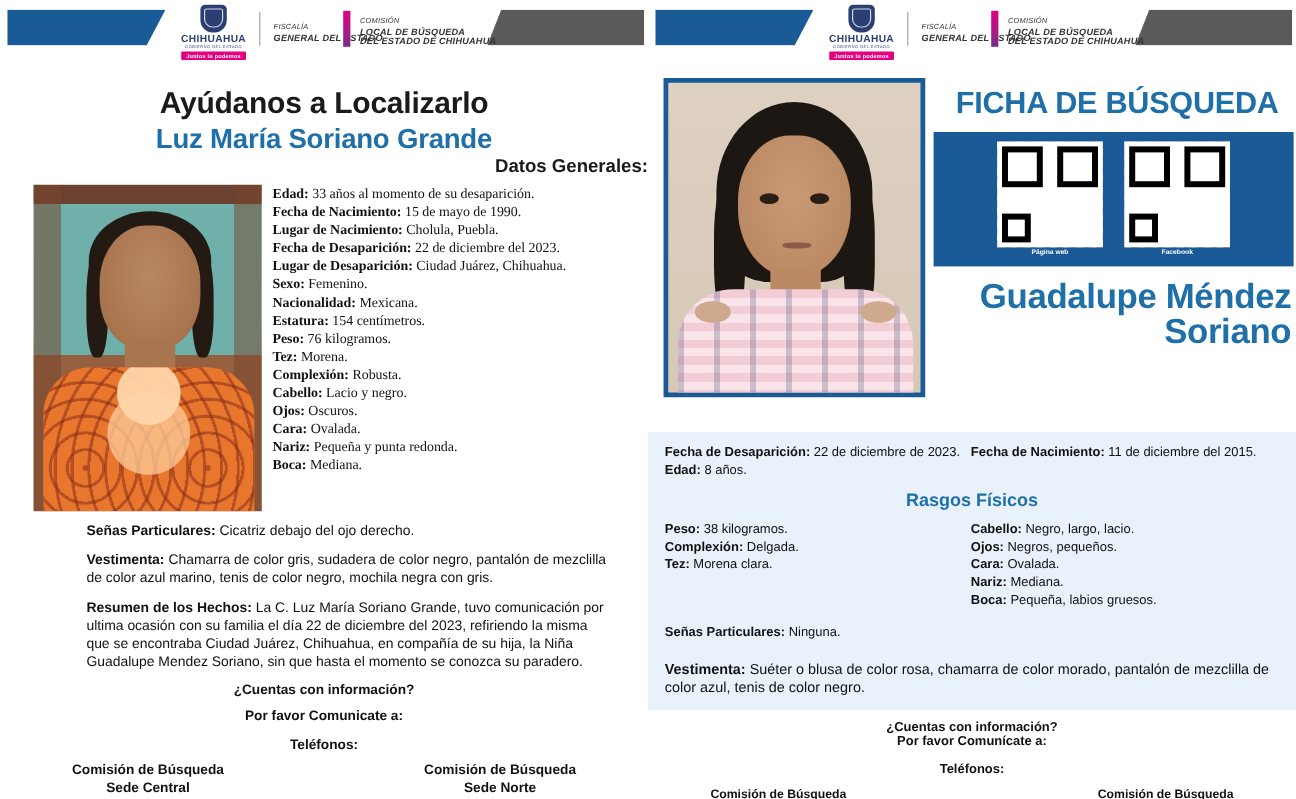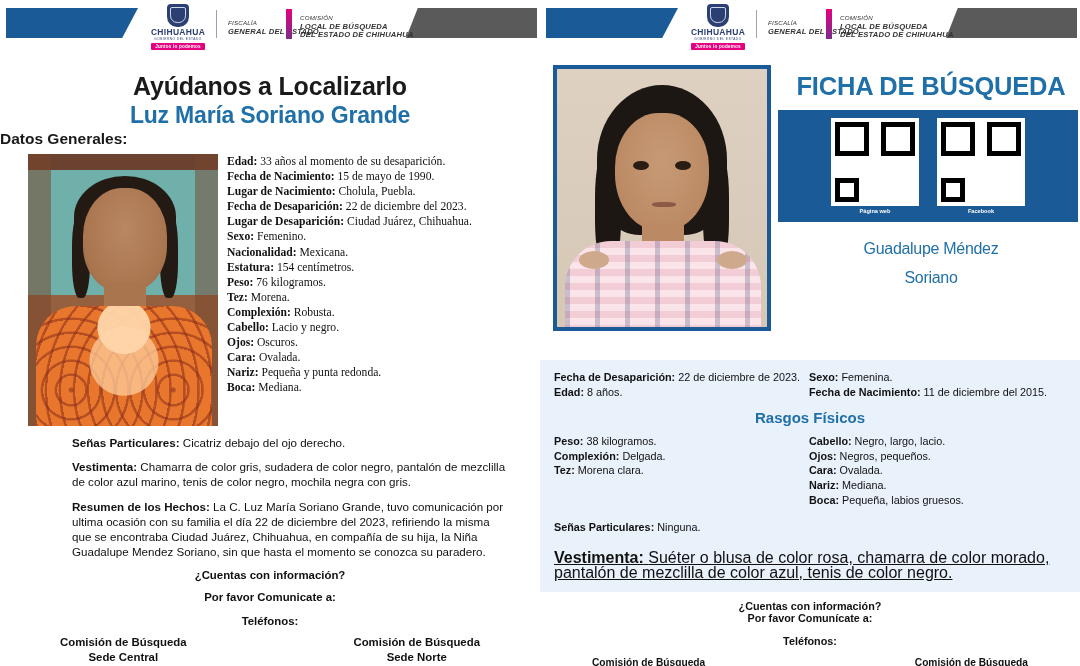--- a/index.html
+++ b/index.html
@@ -62,21 +62,21 @@
   
   .title-main {
     text-align: center; font-size: 25px; font-weight: bold; color: #1a1a1a;
     margin-top: 20px; letter-spacing: -.2px;
   }
   .title-name {
     text-align: center; font-size: 23px; font-weight: bold; color: #1f6fa8;
     margin-top: 1px; letter-spacing: -.2px;
   }
   .title-sub {
-    text-align: left; font-size: 15.5px; font-weight: bold; color: #1a1a1a; margin-top: 1px;
+    text-align: right; font-size: 15.5px; font-weight: bold; color: #1a1a1a; margin-top: 1px;
   }
 
   .body-row { display: flex; padding: 6px 0 0 28px; }
   .photo-left {
     width: 190px; height: 272px; flex: none;
     background: linear-gradient(180deg,#7a4a32 0%, #7a4a32 5%, #57a0a0 6%, #6fb3ad 40%, #8d5b40 55%, #8d5b40 100%);
     position: relative; overflow: hidden;
   }
   .pl-wall {
     position:absolute; inset:0;
@@ -177,35 +177,35 @@
   }
   .qr::before, .qr::after, .qr i {
     content:""; position:absolute; width:24px; height:24px; background:#fff;
     border: 5px solid #000; box-shadow: inset 0 0 0 4px #fff;
   }
   .qr::before { left:4px; top:4px; }
   .qr::after  { right:4px; top:4px; }
   .qr i { left:4px; bottom:4px; }
   .qr-label { color:#fff; font-size:5.6px; font-weight:bold; margin-top:2px; }
   .r-name {
-    position: absolute; left: 246px; top: 182px; width: 290px; text-align:center;
-    font-size: 16px; font-weight: normal; color: #1f6fa8; line-height: 29px; letter-spacing:-.3px;
+    position: absolute; left: 246px; top: 182px; width: 290px; text-align:right;
+    font-size: 29px; font-weight: bold; color: #1f6fa8; line-height: 29px; letter-spacing:-.3px;
   }
 
   .r-tint { background: #e9f1fb; margin-top: 24px; }
   .r-sec1 { display:flex; padding: 10px 14px 6px 14px; }
   .r-c { font-size: 10.8px; line-height: 14.6px; color:#111; }
   .r-c .k { font-weight:bold; }
   .r-c1 { width: 255px; padding-right: 8px; }
   .r-c2 { width: 255px; }
   .r-rasgos { text-align:center; font-size: 15px; font-weight:bold; color:#1f6fa8; padding: 4px 0 8px; }
   .r-sec2 { display:flex; padding: 0 14px; }
   .r-signs { padding: 14px 14px 0 14px; font-size: 10.8px; color:#111; }
   .r-signs .k { font-weight:bold; }
-  .r-vest { padding: 18px 14px 12px 14px; font-size: 16px; line-height:14.6px; color:#111;text-decoration:underline; }
+  .r-vest { padding: 18px 14px 12px 14px; font-size: 12px; line-height:14.6px; color:#111; }
   .r-vest .k { font-weight:bold; }
 
   .r-contact { text-align:center; font-size:10.8px; color:#111; background:#fff; padding-top: 8px; }
   .r-contact .q { font-weight:bold; }
   .r-contact .tel { font-weight:bold; margin-top: 11px; }
   .r-cols { display:flex; justify-content: space-between; padding: 10px 52px 0 52px; }
   .r-col { text-align:center; font-size:10.2px; font-weight:bold; }
 </style>
 </head>
 <body>
@@ -369,21 +369,20 @@
       </div>
     </div>
 
     <div class="r-tint">
       <div class="r-sec1">
         <div class="r-c r-c1" id="r-sum-l">
             <div><span class="k">Fecha de Desaparición: </span><span>22 de diciembre de 2023.</span></div>
             <div><span class="k">Edad: </span><span>8 años.</span></div>
           </div>
         <div class="r-c r-c2" id="r-sum-r">
-            <div><span class="k">Sexo: </span><span>Femenina.</span></div>
             <div><span class="k">Fecha de Nacimiento: </span><span>11 de diciembre del 2015.</span></div>
           </div>
       </div>
       <div class="r-rasgos">Rasgos Físicos</div>
       <div class="r-sec2">
         <div class="r-c r-c1" id="r-tr-l">
             <div><span class="k">Peso: </span><span>38 kilogramos.</span></div>
             <div><span class="k">Complexión: </span><span>Delgada.</span></div>
             <div><span class="k">Tez: </span><span>Morena clara.</span></div>
           </div>

